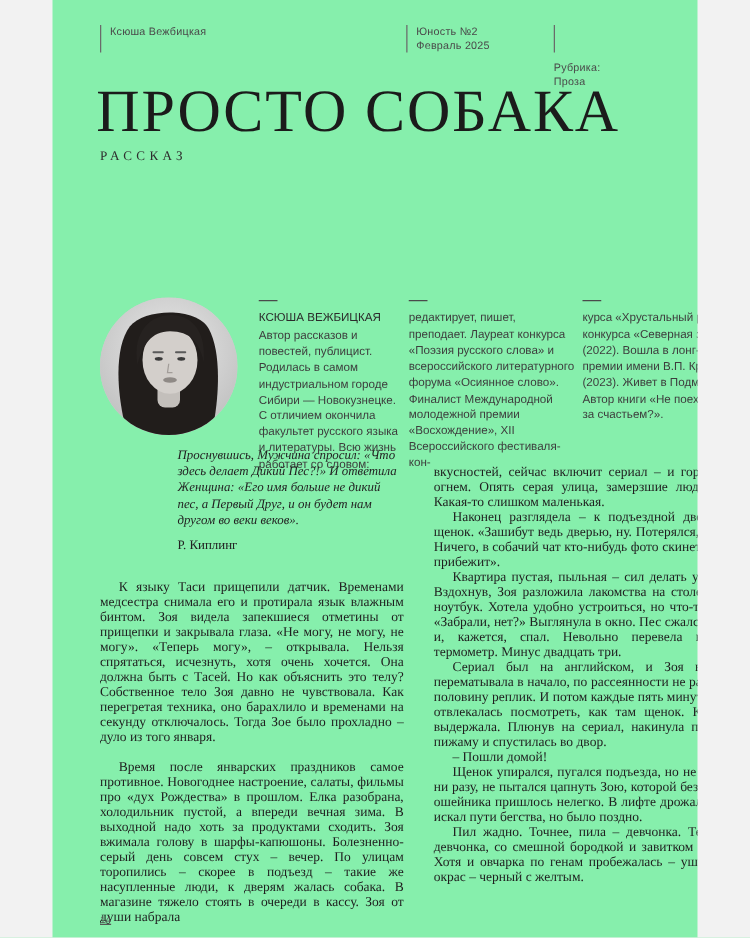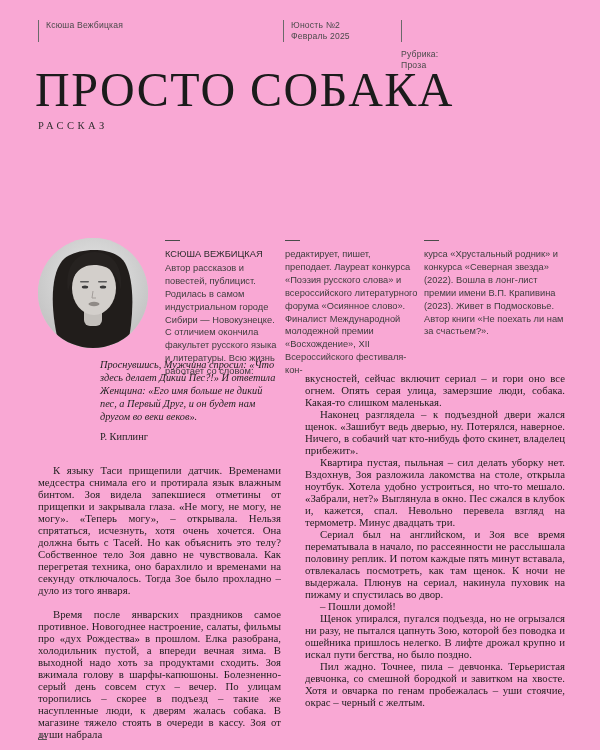--- a/index.html
+++ b/index.html
@@ -1,19 +1,19 @@
 <!DOCTYPE html>
 <html lang="ru"><head>
 <meta charset="utf-8">
 <style>
   * { margin:0; padding:0; box-sizing:border-box; }
   html,body { background:#f2f2f2; }
   .page {
-    position:relative; width:600px; height:750px; margin:0 auto;
-    background:#f9a8d4; overflow:hidden; color:#222;
+    position:relative; width:516px; height:750px; margin:0 auto;
+    background:#86efac; overflow:hidden; color:#222;
   }
   
   .hdr-group {
     position:absolute; top:20px; display:flex; gap:7px;
     font-family:"Liberation Sans", sans-serif; font-size:8.6px;
     line-height:11px; color:#4a4a4a; letter-spacing:0.2px;
   }
   .hdr-g1 { left:38px; }
   .hdr-g2 { left:283px; }
   .hdr-g3 { left:401px;flex-direction:column; }

